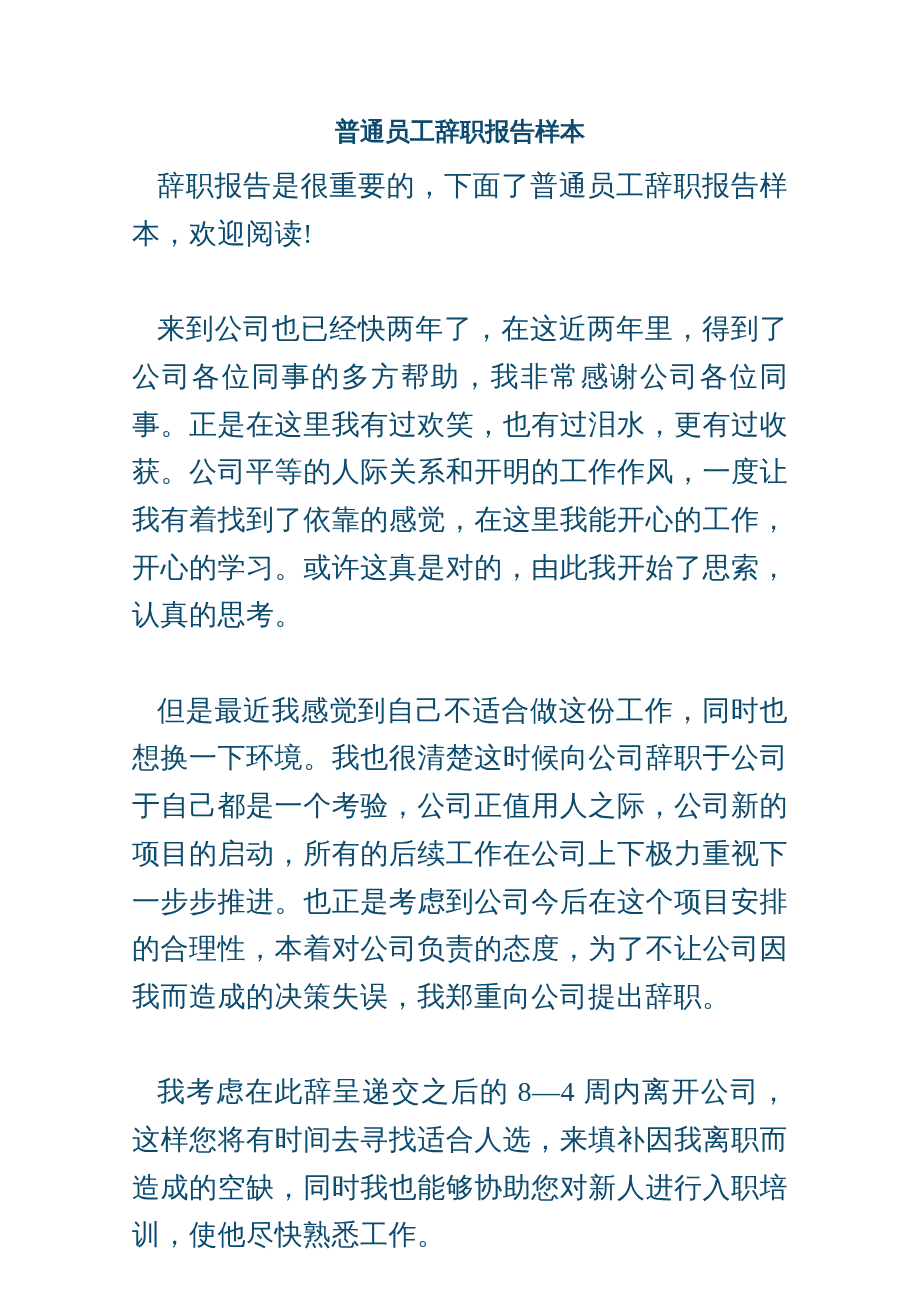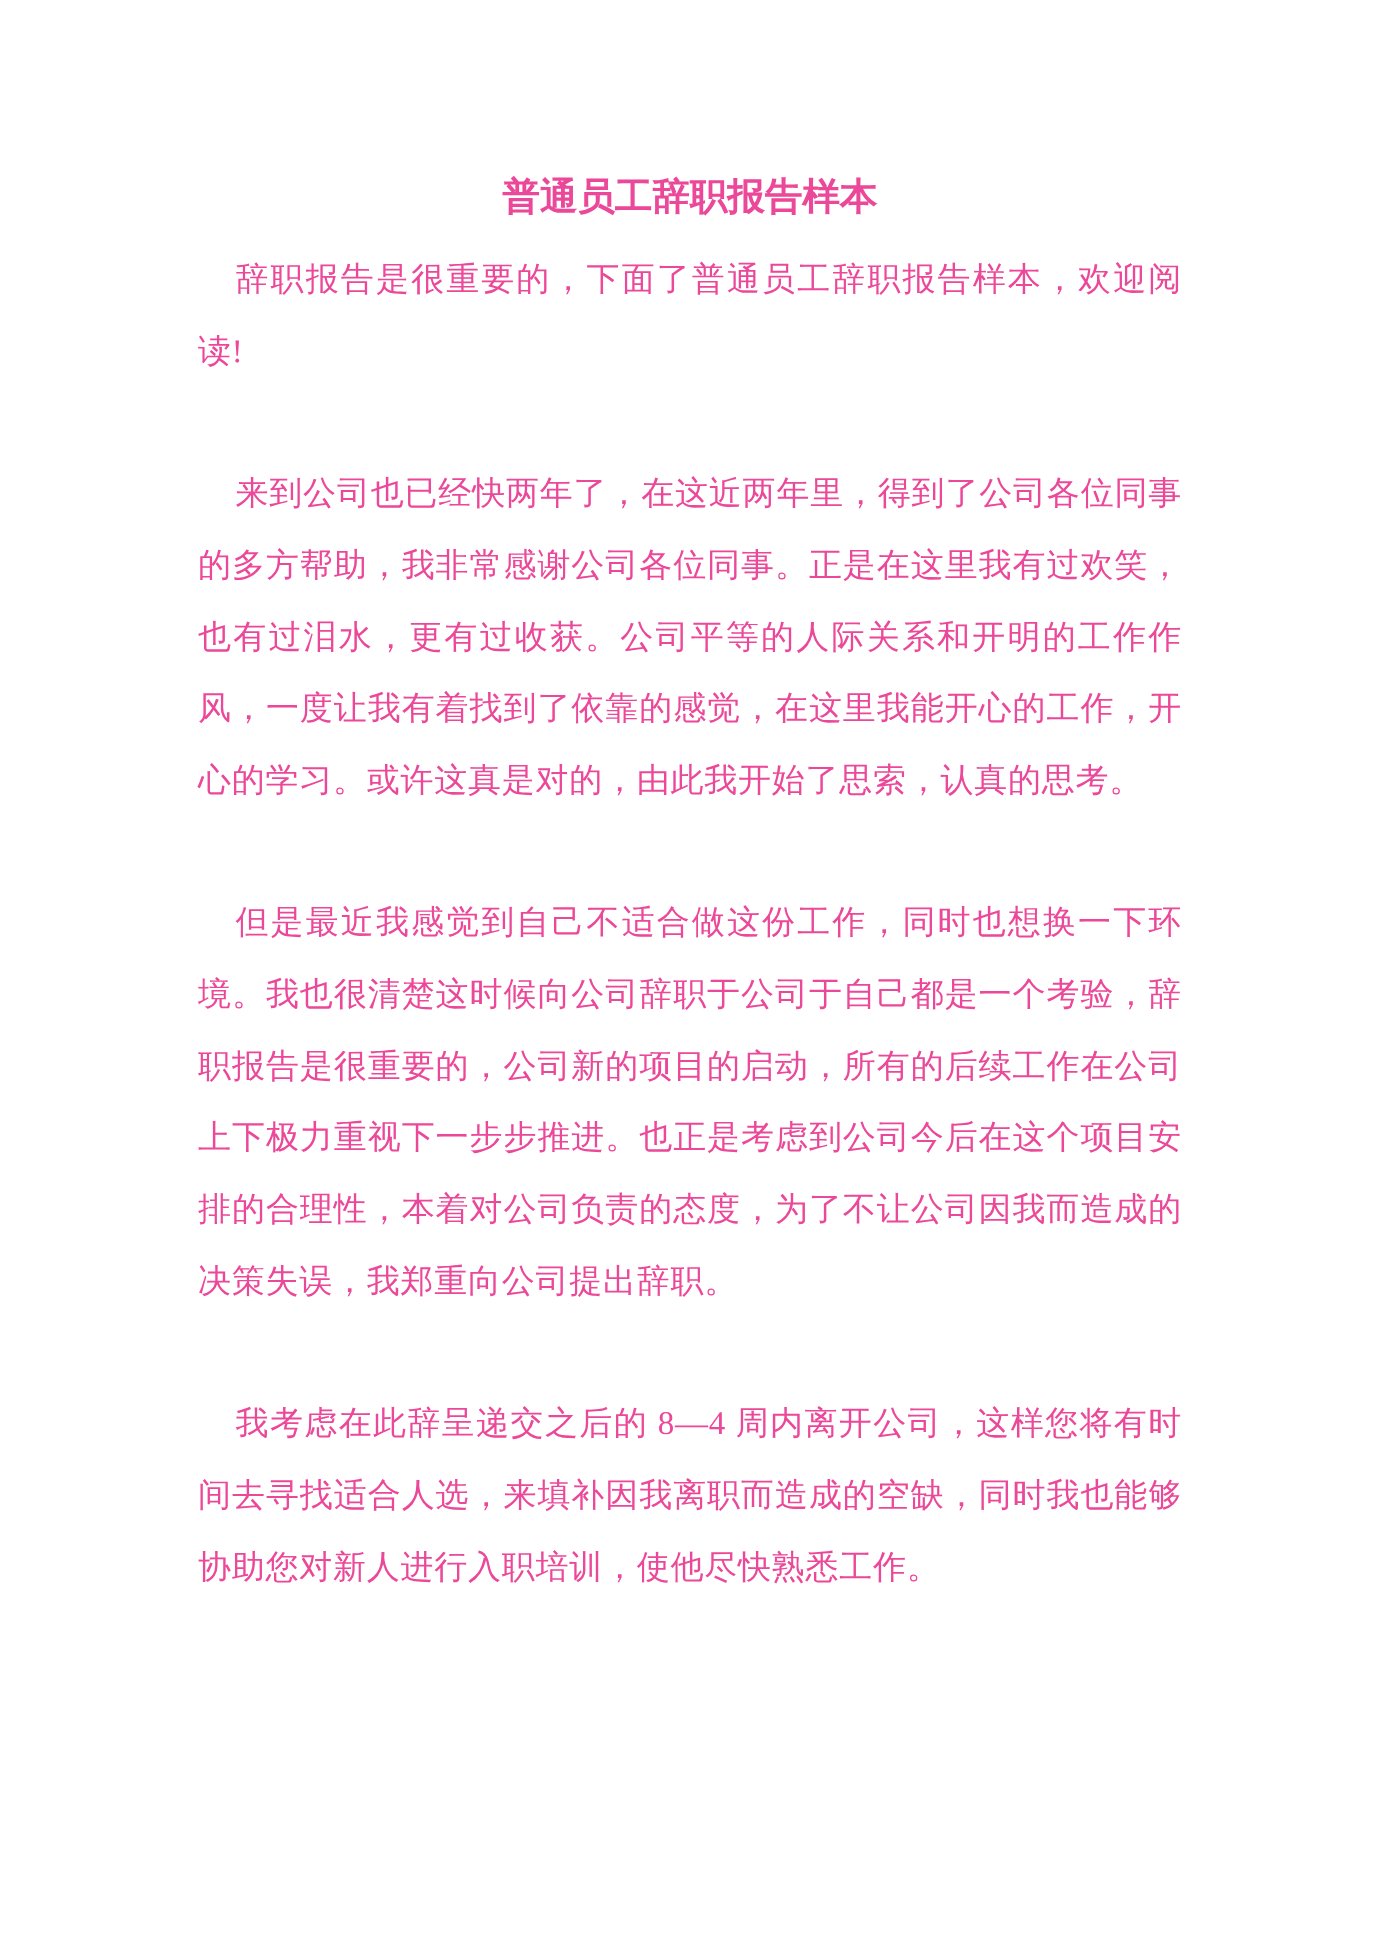--- a/index.html
+++ b/index.html
@@ -6,36 +6,36 @@
     margin: 0;
     padding: 0;
     background: #ffffff;
   }
   .doc-page {
     position: relative;
     width: 920px;
     height: 1302px;
     margin: 0 auto;
     background: #ffffff;
-    color: #ec4899;
+    color: #0c4a6e;
     box-sizing: border-box;
     padding: 104px 132px 0 132px;
     overflow: hidden;
     font-family: "Liberation Serif", "DejaVu Serif", serif;
   }
   .doc-title {
     margin: 0 0 3px 0;
     font-size: 25px;
     font-weight: bold;
     line-height: 55px;
     text-align: center;
   }
   .para {
     margin: 0 0 47.7px 0;
-    font-size: 22px;
+    font-size: 28px;
     line-height: 47.7px;
     text-align: justify;
     letter-spacing: 0.5px;
   }
   .para.indent {
     text-indent: 25px;
   }
   .para:last-of-type {
     margin-bottom: 0;
   }
@@ -44,16 +44,16 @@
 <body>
 
 <div class="doc-page">
   <h1 class="doc-title">普通员工辞职报告样本</h1>
 
   <p class="para indent">辞职报告是很重要的，下面了普通员工辞职报告样本，欢迎阅读!</p>
 
 
   <p class="para indent">来到公司也已经快两年了，在这近两年里，得到了公司各位同事的多方帮助，我非常感谢公司各位同事。正是在这里我有过欢笑，也有过泪水，更有过收获。公司平等的人际关系和开明的工作作风，一度让我有着找到了依靠的感觉，在这里我能开心的工作，开心的学习。或许这真是对的，由此我开始了思索，认真的思考。</p>
 
-  <p class="para indent">但是最近我感觉到自己不适合做这份工作，同时也想换一下环境。我也很清楚这时候向公司辞职于公司于自己都是一个考验，辞职报告是很重要的，公司新的项目的启动，所有的后续工作在公司上下极力重视下一步步推进。也正是考虑到公司今后在这个项目安排的合理性，本着对公司负责的态度，为了不让公司因我而造成的决策失误，我郑重向公司提出辞职。</p>
+  <p class="para indent">但是最近我感觉到自己不适合做这份工作，同时也想换一下环境。我也很清楚这时候向公司辞职于公司于自己都是一个考验，公司正值用人之际，公司新的项目的启动，所有的后续工作在公司上下极力重视下一步步推进。也正是考虑到公司今后在这个项目安排的合理性，本着对公司负责的态度，为了不让公司因我而造成的决策失误，我郑重向公司提出辞职。</p>
 
   <p class="para indent">我考虑在此辞呈递交之后的 8—4 周内离开公司，这样您将有时间去寻找适合人选，来填补因我离职而造成的空缺，同时我也能够协助您对新人进行入职培训，使他尽快熟悉工作。</p>
 </div>
 
 </body></html>

